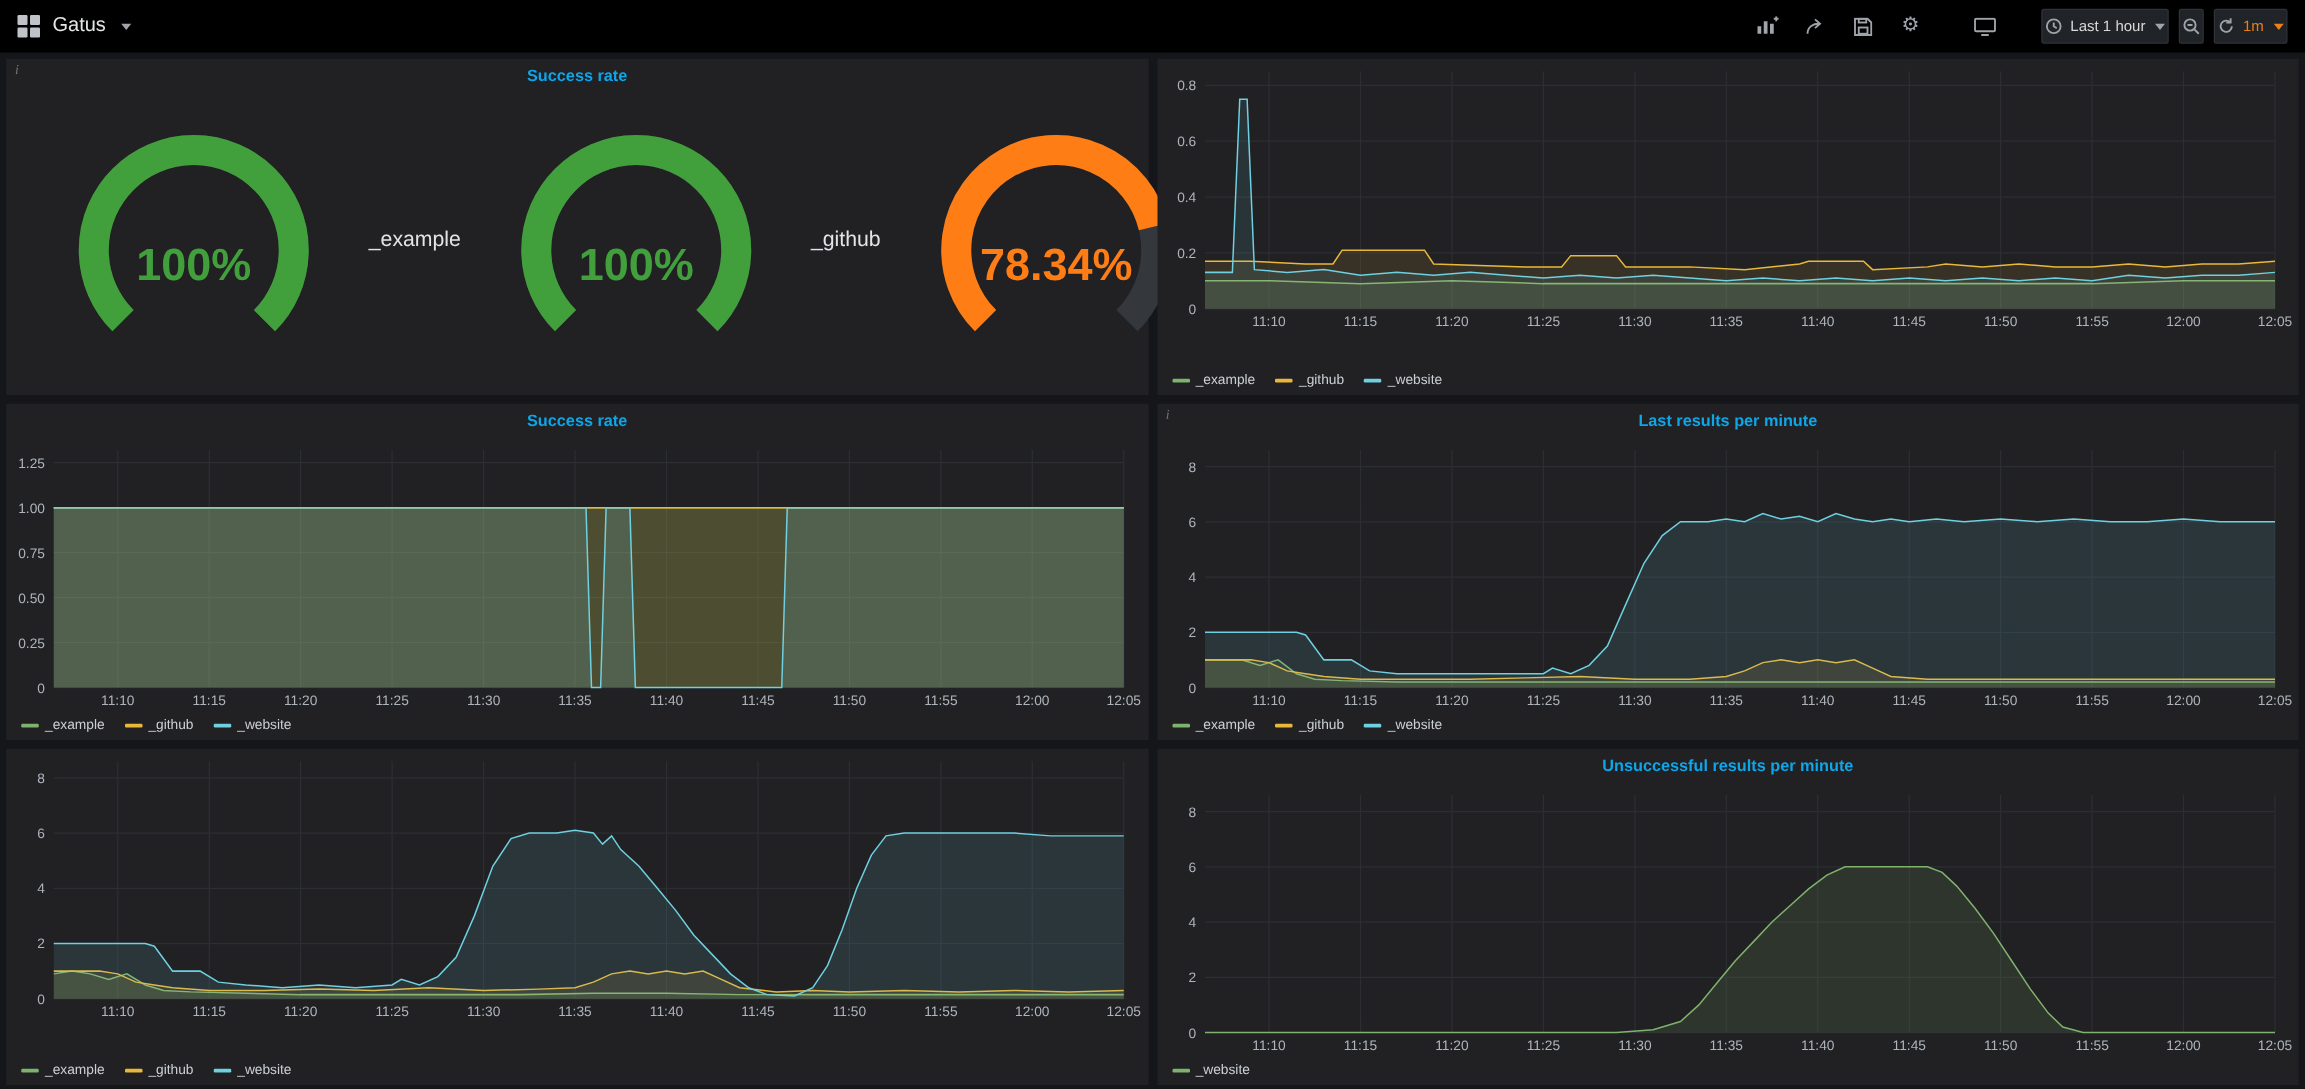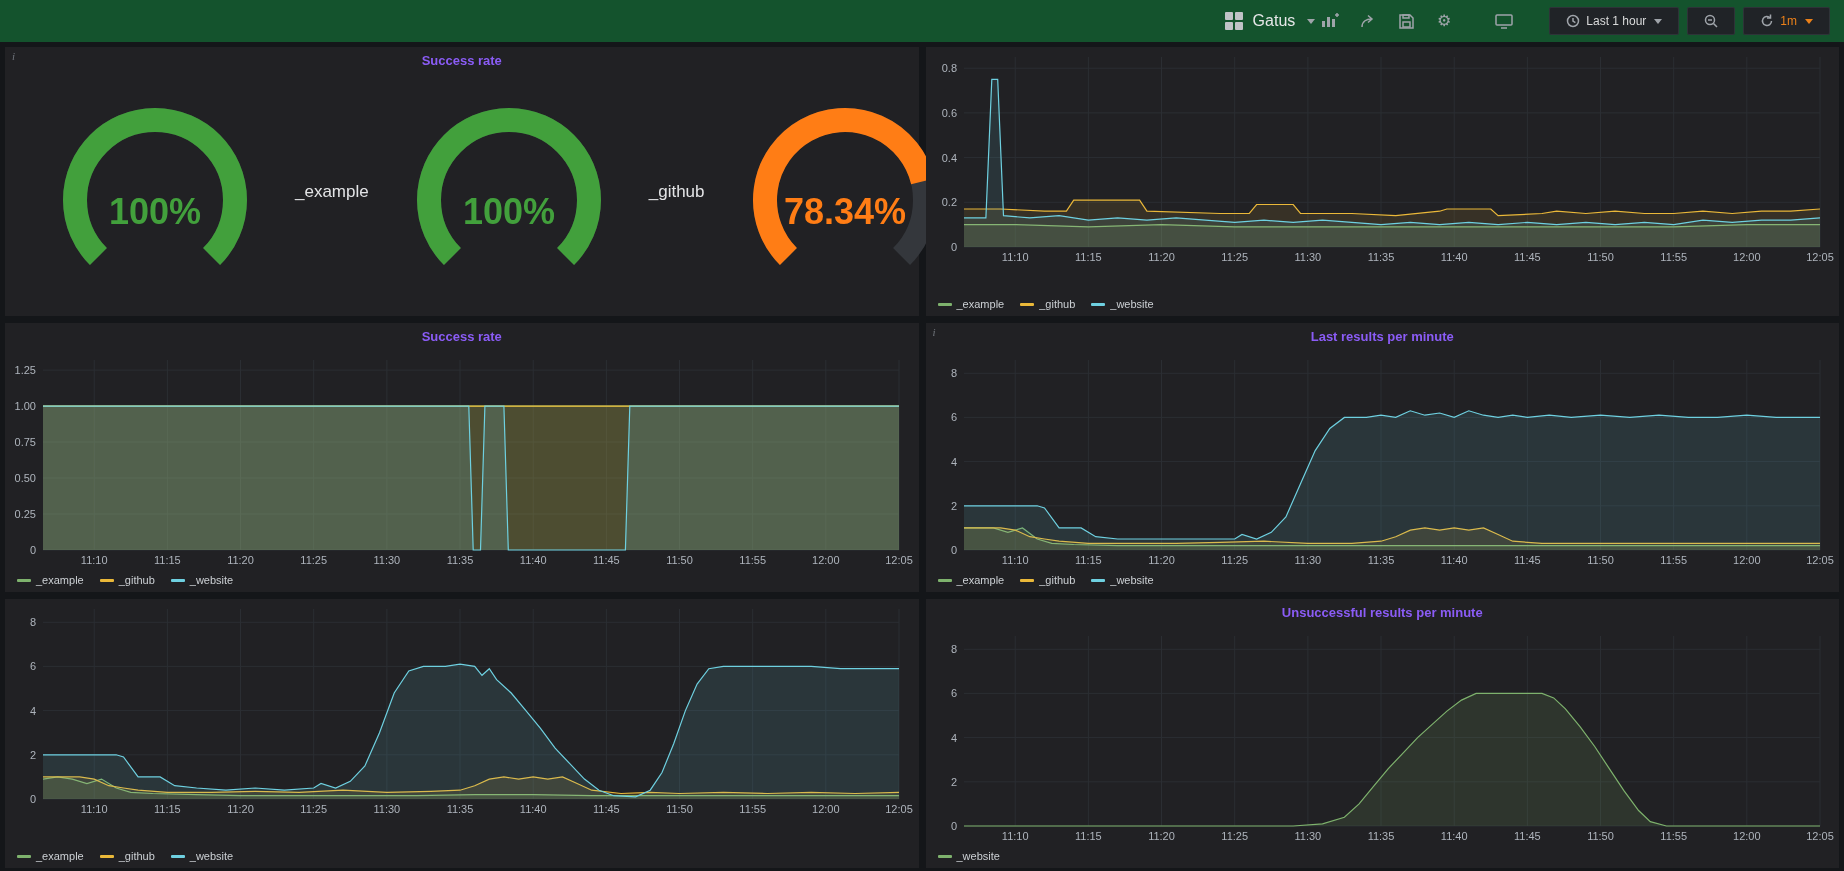--- a/index.html
+++ b/index.html
@@ -1,37 +1,37 @@
 <!DOCTYPE html>
 <html><head>
 <meta charset="utf-8">
 <style>
   *{box-sizing:border-box;margin:0;padding:0}
   html,body{width:1844px;height:871px;background:#141619;font-family:"Liberation Sans",sans-serif;overflow:hidden;color:#d8d9da}
   
-  .navbar{height:42px;display:flex;align-items:center;justify-content:flex-end;padding:0 14px;background:#14532d}
+  .navbar{height:42px;display:flex;align-items:center;justify-content:space-between;padding:0 14px;background:#000000}
   .nav-left{display:flex;align-items:center;gap:10px}
   .grid-icon{display:grid;grid-template-columns:8px 8px;grid-template-rows:8px 8px;gap:2px;cursor:pointer}
   .grid-icon span{background:#c0c3c7;border-radius:1px}
   .dash-title{font-size:16px;font-weight:500;color:#e6e7e8;cursor:pointer}
   .caret{width:0;height:0;border-left:4px solid transparent;border-right:4px solid transparent;border-top:5px solid #9fa4aa;display:inline-block;margin-left:2px}
   .nav-right{display:flex;align-items:center;gap:8px}
   .icon-btn{width:30px;height:28px;display:flex;align-items:center;justify-content:center;background:transparent;border:none;cursor:pointer;color:#9fa4aa}
   .icon-btn svg{stroke:#9fa4aa;fill:none;stroke-width:1.5}
   .gear-glyph{font-size:16px;color:#9fa4aa;line-height:1}
-  .btn-bordered{display:flex;align-items:center;gap:6px;height:28px;padding:0 16px;background:#202327;border:1px solid #2e3338;border-radius:2px;color:#d8d9da;font-size:12px;cursor:pointer}
+  .btn-bordered{display:flex;align-items:center;gap:6px;height:28px;padding:0 2px;background:#202327;border:1px solid #2e3338;border-radius:2px;color:#d8d9da;font-size:12px;cursor:pointer}
   .btn-bordered svg{stroke:#9fa4aa;fill:none;stroke-width:1.5}
   .interval-label{color:#eb8019;font-weight:400}
   .interval-caret{border-top-color:#eb8019}
   .nav-gap{width:14px}
   
   .dashboard{padding:5px;display:grid;grid-template-columns:1fr 1fr;grid-template-rows:repeat(3,269px);gap:7px}
   .panel{background:#212124;display:flex;flex-direction:column;position:relative;min-width:0}
   .panel-header{height:27px;display:flex;align-items:center;justify-content:center;position:relative;flex:none}
-  .panel-title{font-size:13px;font-weight:600;color:#8b5cf6;cursor:pointer}
+  .panel-title{font-size:13px;font-weight:600;color:#0ea5e9;cursor:pointer}
   .panel-info{position:absolute;left:7px;top:3px;font-size:11px;font-style:italic;color:#70757c;font-family:"Liberation Serif",serif}
   .chart-area{flex:1;min-height:0;margin:2px 6px 0 2px}
   .legend{height:24px;flex:none;display:flex;align-items:center;gap:16px;padding:0 12px;font-size:11px;color:#ccd0d4}
   .legend-item{display:inline-flex;align-items:center;gap:5px;cursor:pointer}
   .legend-swatch{width:14px;height:3px;border-radius:1px;display:inline-block}
   
   .gauge-row{flex:1;display:flex;align-items:center;justify-content:space-around;padding:0 10px 8px 10px}
   .gauge{flex:1;display:flex;align-items:center}
   .gauge-label{font-size:17px;color:#e3e4e6;margin-top:2px}
   

